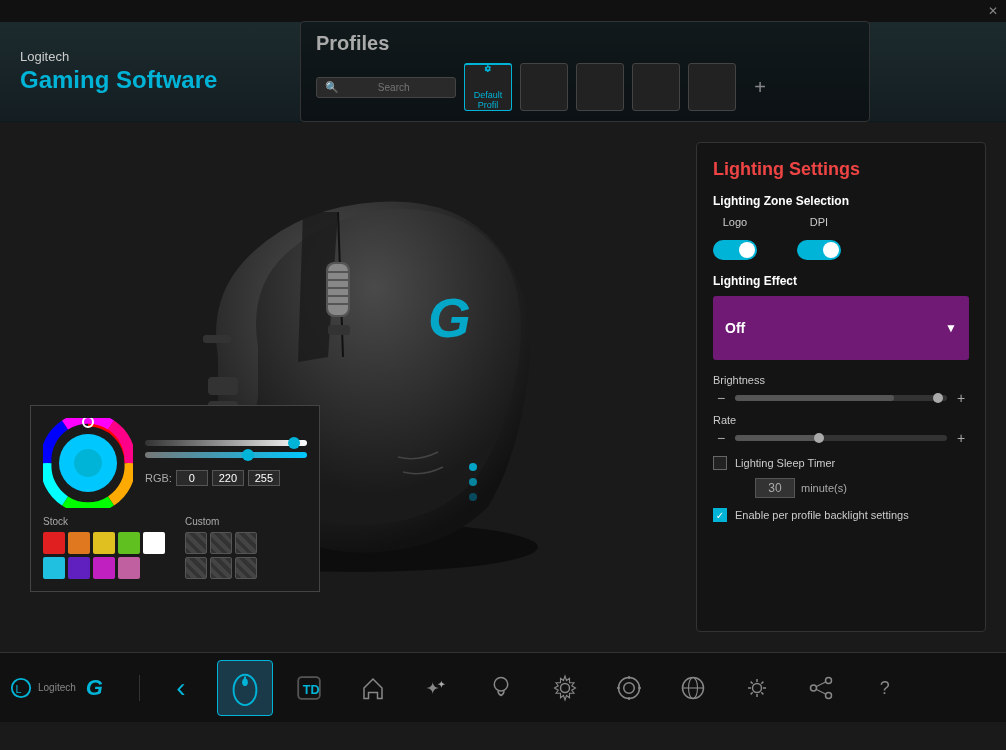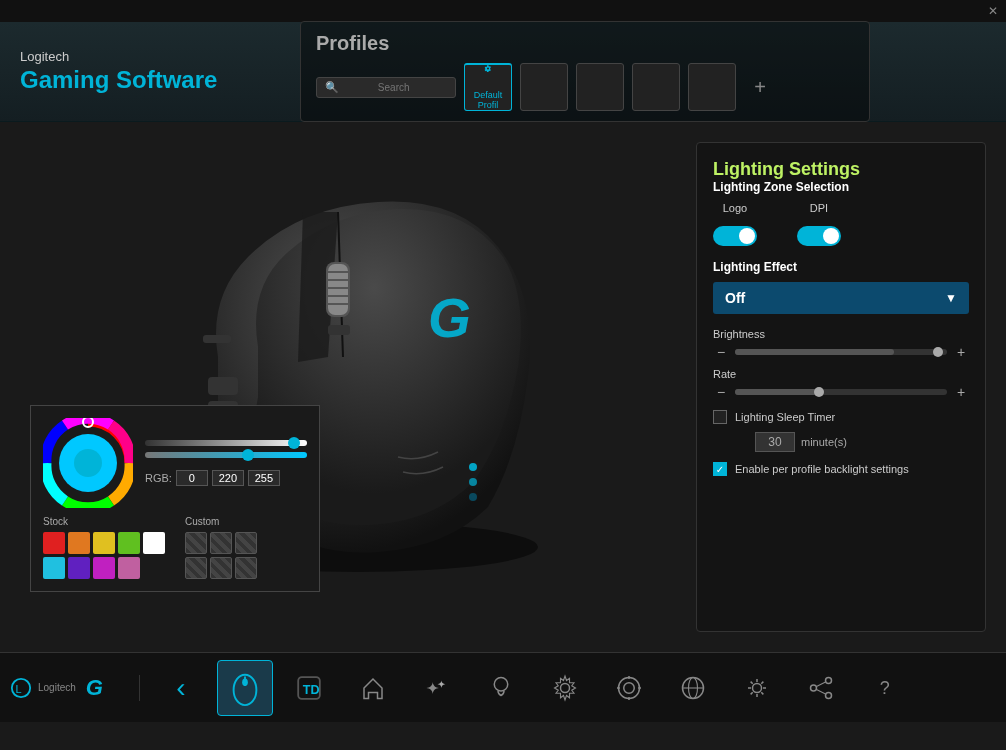--- a/index.html
+++ b/index.html
@@ -243,21 +243,22 @@
       width: 290px;
       background: rgba(20,20,20,0.95);
       border: 1px solid #333;
       border-radius: 4px;
       margin: 20px 20px 20px 0;
       padding: 16px;
     }
     .lighting-title {
       font-size: 18px;
       font-weight: bold;
-      color: #bef264;
+      color: #ef4444;
+      margin-bottom: 14px;
     }
     .section-label {
       font-size: 12px;
       font-weight: bold;
       color: #fff;
       margin-bottom: 8px;
     }
     .zone-row {
       display: flex;
       gap: 40px;
@@ -284,26 +285,26 @@
     .toggle-knob {
       width: 16px;
       height: 16px;
       background: #fff;
       border-radius: 50%;
       position: absolute;
       top: 2px;
       right: 2px;
     }
     .effect-dropdown {
-      background: #0c4a6e;
+      background: #701a75;
       border: none;
       color: #fff;
       font-size: 14px;
       font-weight: bold;
-      padding: 8px 12px;
+      padding: 24px 12px;
       border-radius: 3px;
       width: 100%;
       cursor: pointer;
       display: flex;
       align-items: center;
       justify-content: space-between;
       margin-bottom: 14px;
     }
     .dropdown-arrow {
       font-size: 12px;

